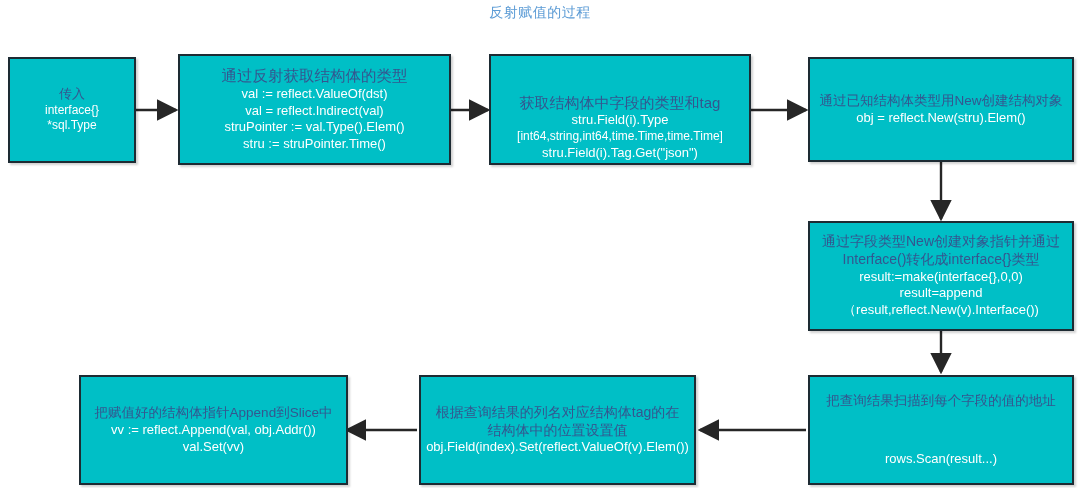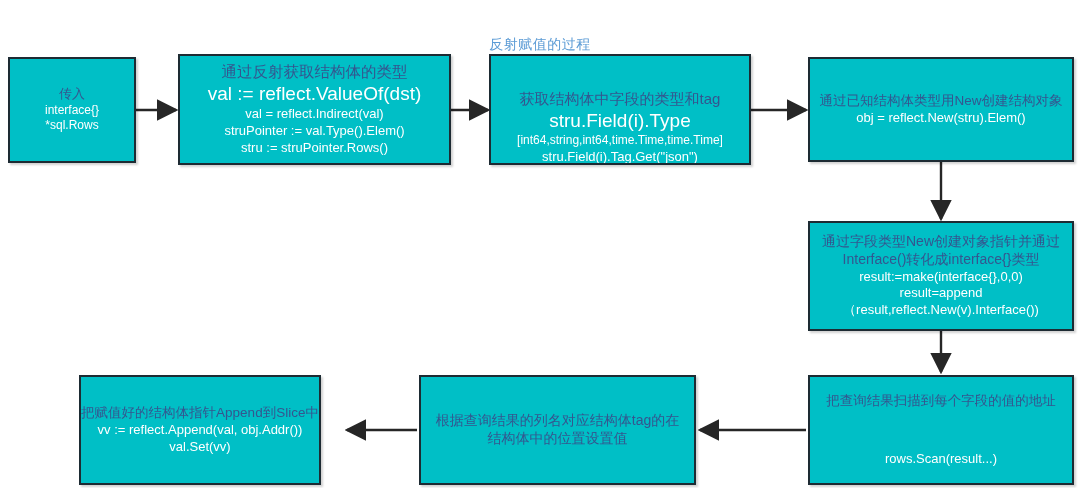--- a/index.html
+++ b/index.html
@@ -31,21 +31,20 @@
   .chart-title {
     position: absolute;
     left: 0;
     top: 4px;
     width: 1080px;
     text-align: center;
     font-size: 14px;
     color: #5b9bd5;
     letter-spacing: 0.5px;
     font-weight: 400;
-    margin-top: 32px;
   }
 
   .node {
     position: absolute;
     box-sizing: border-box;
     background: #00bfc6;
     border: 2px solid #1d2b33;
     box-shadow: 2px 2px 2px rgba(0,0,0,0.18);
     display: flex;
     flex-direction: column;
@@ -63,21 +62,21 @@
   }
   .node .cjk-head.wrap {
     white-space: normal;
   }
   .node .code {
     color: #ffffff;
     text-align: center;
     line-height: 1.3;
     white-space: nowrap;
   }
-  .code.lg  { font-size: 19px; }
+  .code.lg  { font-size: 13px; }
   .code.md  { font-size: 13px; }
   .code.sm  { font-size: 12px; }
 </style>
 </head>
 <body>
 
 <div id="canvas">
 
   <div class="chart-title">反射赋值的过程</div>
 
@@ -99,29 +98,29 @@
     <line x1="941" y1="331" x2="941" y2="372" stroke="#262626" stroke-width="2.4" marker-end="url(#ah-r)"></line>
 
     <line x1="806" y1="430" x2="700" y2="430" stroke="#262626" stroke-width="2.4" marker-end="url(#ah-r)"></line>
 
     <line x1="417" y1="430" x2="347" y2="430" stroke="#262626" stroke-width="2.4" marker-end="url(#ah-r)"></line>
   </svg>
 
   <div class="node" style="left:8px; top:57px; width:128px; height:106px;">
     <div class="cjk-head head.sm" style="font-size:13px;text-align:center;">传入</div>
     <div class="code sm">interface{}</div>
-    <div class="code sm">*sql.Rows</div>
+    <div class="code sm">*sql.Type</div>
   </div>
 
   <div class="node" style="left:178px; top:54px; width:273px; height:111px;">
     <div class="cjk-head" style="font-size:15.5px;">通过反射获取结构体的类型</div>
     <div class="code lg">val := reflect.ValueOf(dst)</div>
     <div class="code md">val = reflect.Indirect(val)</div>
     <div class="code md">struPointer := val.Type().Elem()</div>
-    <div class="code md">stru := struPointer.Rows()</div>
+    <div class="code md">stru := struPointer.Time()</div>
   </div>
 
   <div class="node" style="left:489px; top:54px; width:262px; height:111px;">
     <div class="cjk-head" style="font-size:15px;margin-top:36px;">获取结构体中字段的类型和tag</div>
     <div class="code lg">stru.Field(i).Type</div>
     <div class="code sm">[int64,string,int64,time.Time,time.Time]</div>
     <div class="code md">stru.Field(i).Tag.Get("json")</div>
   </div>
 
   <div class="node" style="left:808px; top:57px; width:266px; height:105px;">
@@ -136,21 +135,22 @@
     <div class="code md">（result,reflect.New(v).Interface())</div>
   </div>
 
   <div class="node" style="left:808px; top:375px; width:266px; height:110px;gap:42px;">
     <div class="cjk-head" style="font-size:13.5px;">把查询结果扫描到每个字段的值的地址</div>
     <div class="code md">rows.Scan(result...)</div>
   </div>
 
   <div class="node" style="left:419px; top:375px; width:277px; height:110px;">
     <div class="cjk-head wrap" style="font-size:14px; max-width:262px;">根据查询结果的列名对应结构体tag的在结构体中的位置设置值</div>
+    <div class="code md">obj.Field(index).Set(reflect.ValueOf(v).Elem())</div>
   </div>
 
-  <div class="node" style="left:79px; top:375px; width:242px; height:110px;">
+  <div class="node" style="left:79px; top:375px; width:269px; height:110px;">
     <div class="cjk-head" style="font-size:13.5px;">把赋值好的结构体指针Append到Slice中</div>
     <div class="code md">vv := reflect.Append(val, obj.Addr())</div>
     <div class="code md">val.Set(vv)</div>
   </div>
 
 </div>
 
 </body></html>

